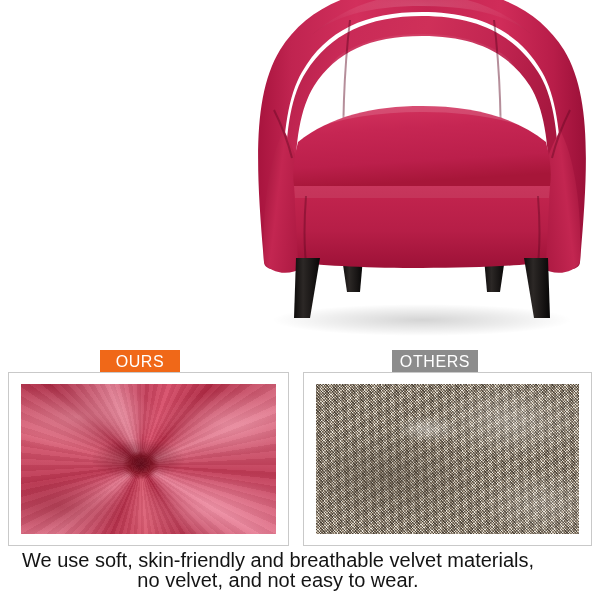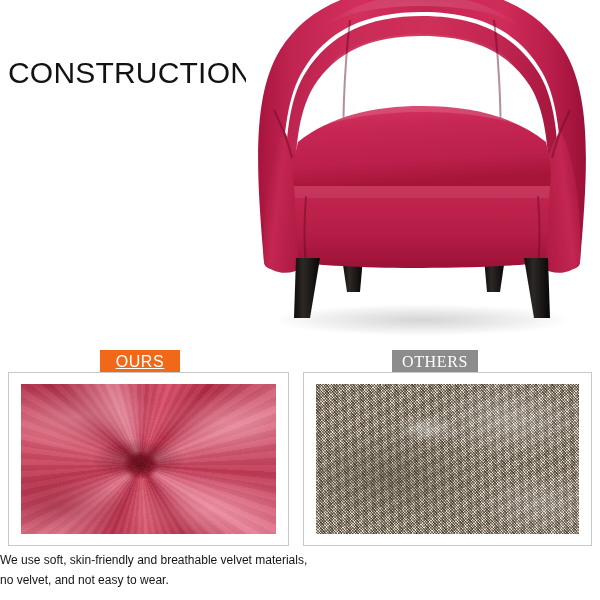--- a/index.html
+++ b/index.html
@@ -13,22 +13,22 @@
       font-weight:400;letter-spacing:.2px;white-space:nowrap;}
 
   
   #chair-photo{position:absolute;left:246px;top:0;width:354px;height:340px;
                background:#ffffff;overflow:hidden;}
   #chair-svg{position:absolute;left:0;top:0;}
 
   
   .badge{position:absolute;height:24px;line-height:24px;color:#fff;
          font-size:16px;letter-spacing:.6px;text-align:center;}
-  #badge-ours{left:100px;top:350px;width:80px;background:#f06818;text-decoration:underline;}
-  #badge-others{left:392px;top:350px;width:86px;background:#8c8c8c;font-family:Liberation Serif, serif;}
+  #badge-ours{left:100px;top:350px;width:80px;background:#f06818;}
+  #badge-others{left:392px;top:350px;width:86px;background:#8c8c8c;}
 
   
   .panel{position:absolute;top:372px;height:174px;border:1px solid #c9c9c9;
          background:#ffffff;box-sizing:border-box;}
   #panel-ours{left:8px;width:281px;}
   #panel-others{left:303px;width:289px;}
   .panel-img{position:absolute;left:12px;top:11px;right:12px;bottom:11px;
              overflow:hidden;}
 
   
@@ -70,28 +70,27 @@
          rgba(90,80,68,.50) 3px, rgba(90,80,68,.50) 4px);
      background-blend-mode:multiply;}
   #burlap .shade{position:absolute;inset:0;
      background:
        radial-gradient(ellipse 140px 70px at 28% 62%, rgba(70,60,48,.34), rgba(0,0,0,0) 70%),
        radial-gradient(ellipse 110px 54px at 74% 24%, rgba(255,255,255,.26), rgba(0,0,0,0) 72%),
        radial-gradient(ellipse  90px 48px at 86% 80%, rgba(255,255,255,.20), rgba(0,0,0,0) 74%),
        radial-gradient(ellipse  40px 18px at 42% 30%, rgba(255,255,255,.40), rgba(0,0,0,0) 78%);}
 
   
-  #caption{position:absolute;left:0;top:550px;width:556px;
-           font-size:12px;line-height:20px;color:#141414;}
+  #caption{position:absolute;left:0;top:550px;width:556px;text-align:center;
+           font-size:20px;line-height:20px;color:#141414;}
 </style>
 </head>
 <body>
 
 <div id="headline">
-  <div class="hl-line">CONSTRUCTION</div>
 </div>
 
 <div id="chair-photo">
   <svg id="chair-svg" width="354" height="340" viewBox="0 0 354 340">
     <defs>
       <linearGradient id="gBackOuter" x1="0" y1="0" x2="1" y2="0">
         <stop offset="0" stop-color="#a8143e"></stop>
         <stop offset="0.10" stop-color="#c02450"></stop>
         <stop offset="0.30" stop-color="#d22f5c"></stop>
         <stop offset="0.52" stop-color="#c62552"></stop>

